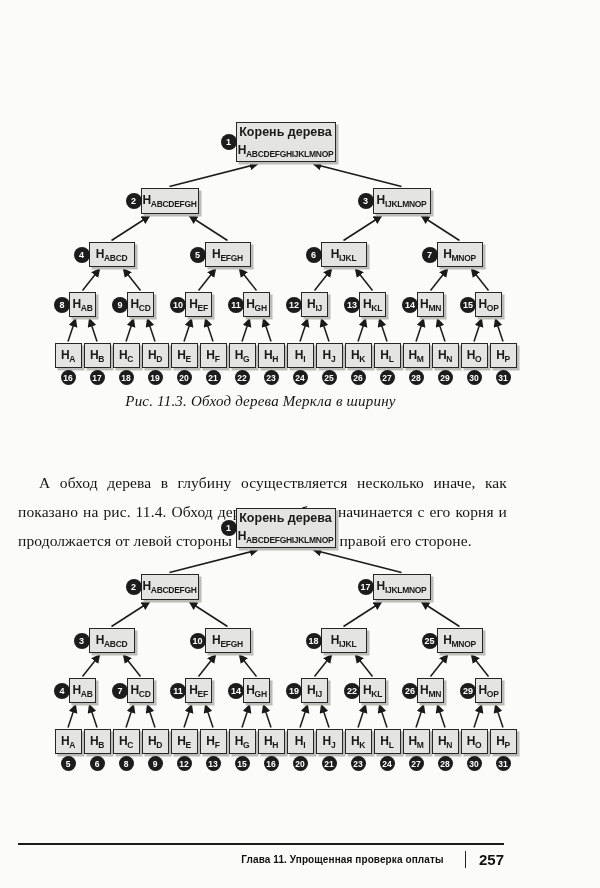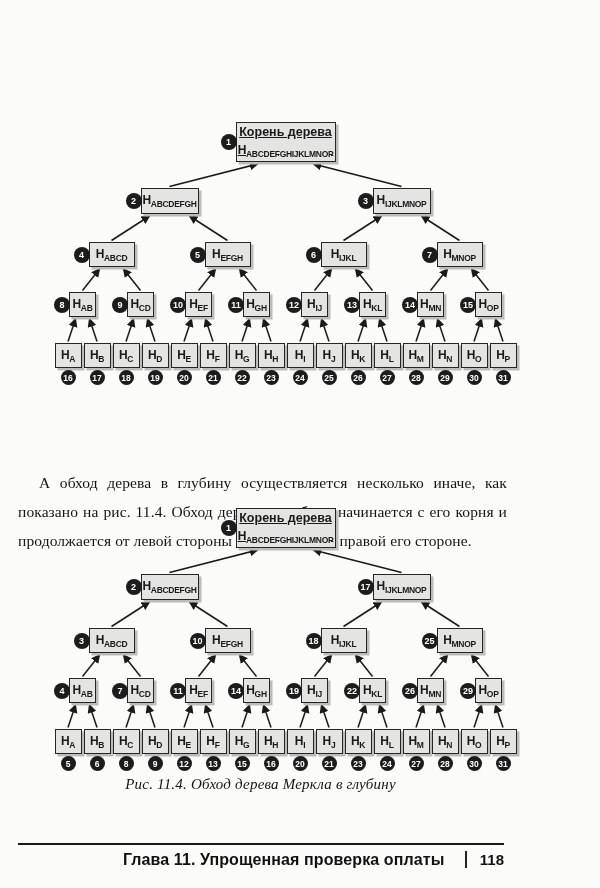--- a/index.html
+++ b/index.html
@@ -30,36 +30,36 @@
     position:absolute;box-sizing:border-box;
     background:var(--node-fill,#e4e4e2);
     border:1.6px solid var(--node-border,#262626);
     box-shadow:2.5px 2.5px 0 0 #bcbcb8;
     display:flex;align-items:center;justify-content:center;
     font-family:"Liberation Sans", sans-serif;font-weight:bold;
     color:#1a1a1a;white-space:nowrap;
   }
   .node .H{font-size:12px;letter-spacing:-0.3px;}
   .node .sub{font-size:8.5px;letter-spacing:-0.3px;vertical-align:-2.5px;}
-  .root-node{flex-direction:column;line-height:1.15;text-decoration:underline;}
+  .root-node{flex-direction:column;line-height:1.15;}
   .root-line1{font-size:12.5px;}
   .badge{
     position:absolute;width:16px;height:16px;border-radius:50%;
     background:var(--badge-bg,#1c1c1c);color:var(--badge-text,#ffffff);
     font-family:"Liberation Sans", sans-serif;font-weight:bold;font-size:9px;
     display:flex;align-items:center;justify-content:center;
   }
   .leaf-badge{width:15px;height:15px;font-size:8.5px;}
   .footer-rule{position:absolute;left:18px;top:843px;width:486px;height:2.2px;background:#1a1a1a;}
   .footer{
     position:absolute;left:18px;top:850px;width:486px;height:19px;
     display:flex;justify-content:flex-end;align-items:center;
     font-family:"Liberation Sans", sans-serif;font-weight:bold;color:#111;
   }
-  .footer .chapter{font-size:16px;letter-spacing:0.1px;}
+  .footer .chapter{font-size:10px;letter-spacing:0.1px;}
   .footer .sep{width:1.4px;height:17px;background:#222;margin:0 13px 0 21px;}
   .footer .pagenum{font-size:15px;}
 </style>
 </head>
 <body>
 
 <div class="page">
 
 
   <div class="tree" id="tree1">
@@ -222,20 +222,21 @@
       <div class="node" style="left:460.5px;top:228px;width:27px;height:25px">
         <span class="H">H<span class="sub">O</span></span>
       </div>
       <div class="badge leaf-badge" style="left:466.5px;top:255px">30</div>
       <div class="node" style="left:489.5px;top:228px;width:27px;height:25px">
         <span class="H">H<span class="sub">P</span></span>
       </div>
       <div class="badge leaf-badge" style="left:495.5px;top:255px">31</div>
     </div>
 
+  <div class="caption" id="cap1">Рис. 11.3. Обход дерева Меркла в ширину</div>
 
   <p class="para" id="p2">А обход дерева в глубину осуществляется несколько иначе, как показано на рис. 11.4. Обход дерева в глубину начинается с его корня и продолжается от левой стороны каждого узла к правой его стороне.</p>
 
   <div class="tree" id="tree2">
       <svg class="arrows" width="600" height="275">
     <defs>
           <marker id="ah1" markerWidth="8" markerHeight="8" refX="5.2" refY="3" orient="auto">
       <path d="M0,0 L6,3 L0,6 z" fill="#1a1a1a"></path>
           </marker>
         </defs>
@@ -392,23 +393,22 @@
       <div class="node" style="left:460.5px;top:228px;width:27px;height:25px">
         <span class="H">H<span class="sub">O</span></span>
       </div>
       <div class="badge leaf-badge" style="left:466.5px;top:255px">30</div>
       <div class="node" style="left:489.5px;top:228px;width:27px;height:25px">
         <span class="H">H<span class="sub">P</span></span>
       </div>
       <div class="badge leaf-badge" style="left:495.5px;top:255px">31</div>
     </div>
 
-  <div class="caption" id="cap2">Рис. 11.4. Обход дерева Меркла в глубину</div>
 
   <div class="footer-rule"></div>
 
   <div class="footer">
     <span class="chapter">Глава 11. Упрощенная проверка оплаты</span>
     <span class="sep"></span>
-    <span class="pagenum">118</span>
+    <span class="pagenum">257</span>
   </div>
 
 </div>
 
 </body></html>

